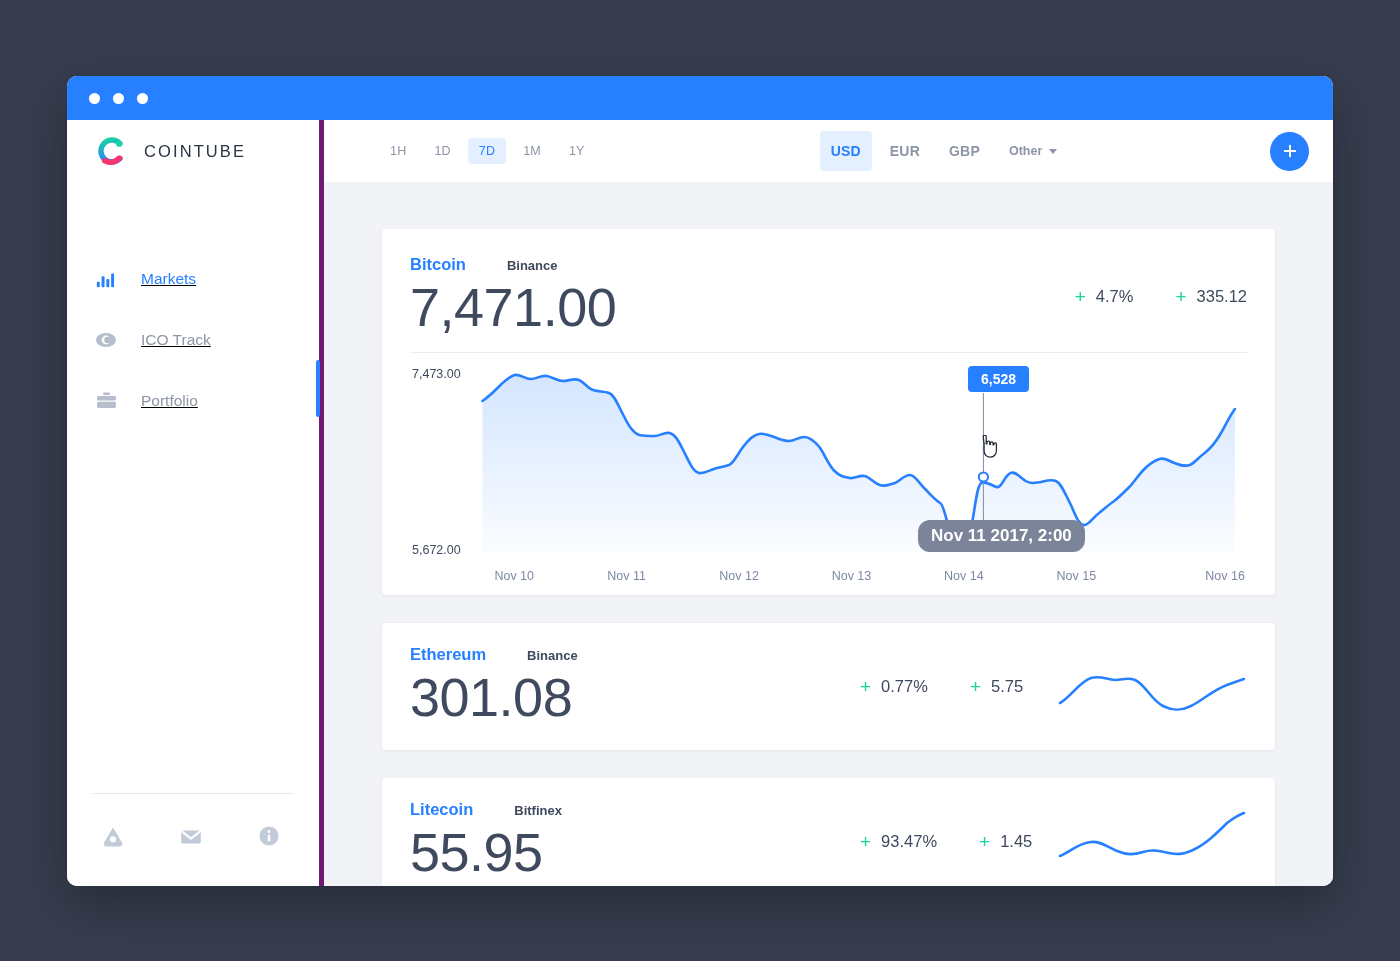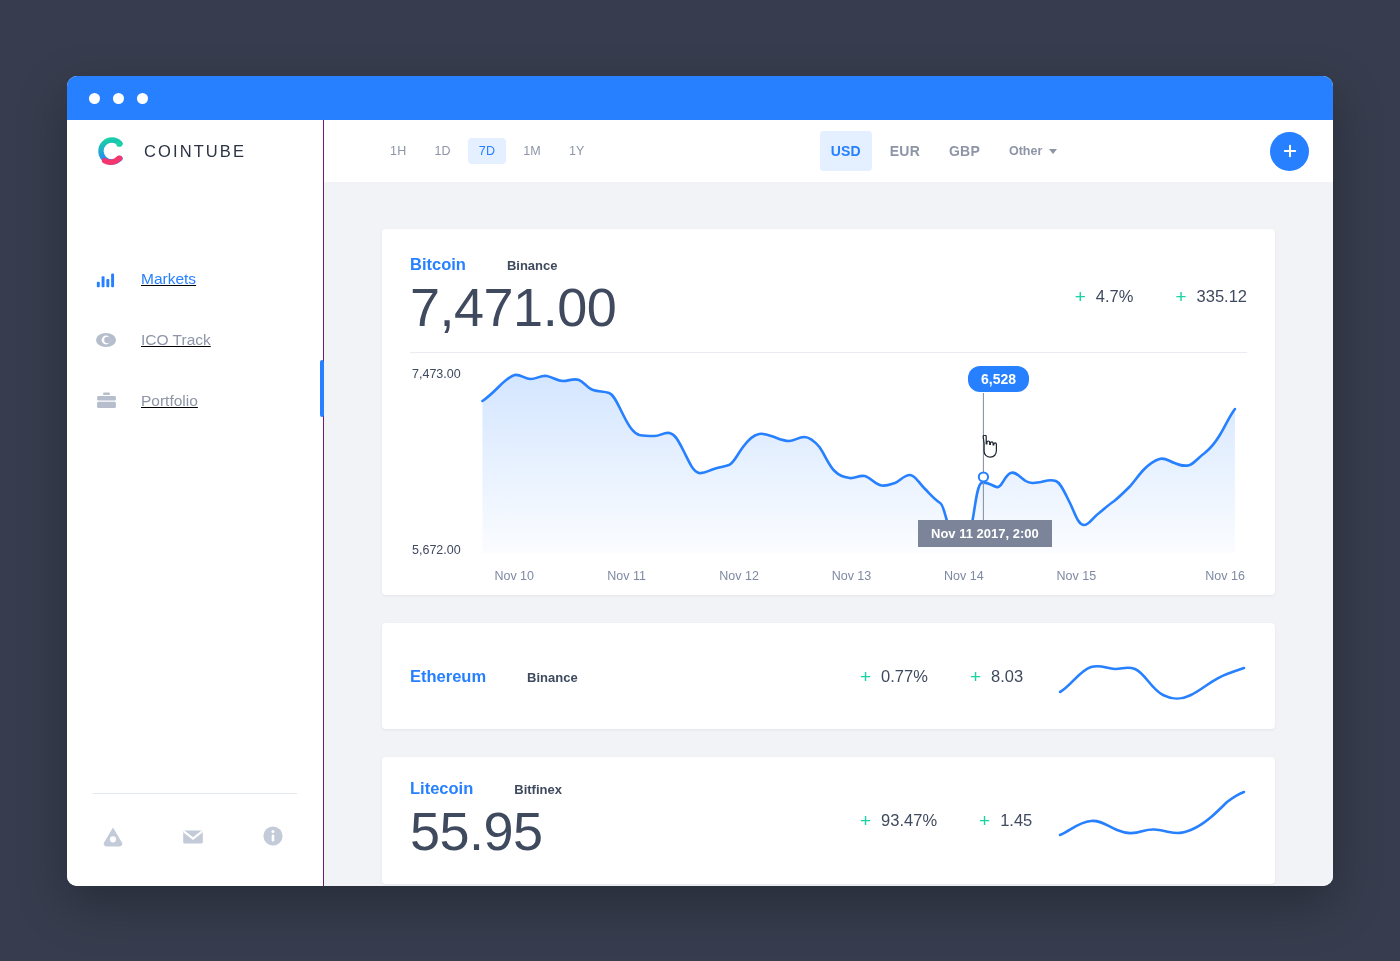--- a/index.html
+++ b/index.html
@@ -42,21 +42,21 @@
     background: #ffffff;
   }
 
   .body-row { flex: 1; display: flex; min-height: 0; }
 
   
   .sidebar {
     width: 257px;
     flex: 0 0 257px;
     background: #ffffff;
-    border-right: 1px solid #701a75;
+    border-right: 5px solid #701a75;
     display: flex;
     flex-direction: column;
     position: relative;
   }
 
   .brand {
     height: 62px;
     display: flex;
     align-items: center;
     padding-left: 26px;
@@ -278,31 +278,31 @@
   .axis-x span:last-child { text-align: right; padding-right: 2px; }
 
   .tip-value {
     position: absolute;
     left: 558px; top: 9px;
     background: #2680ff;
     color: #ffffff;
     font-size: 14px;
     font-weight: 700;
     padding: 5px 13px;
-    border-radius: 12px;
+    border-radius: 4px;
   }
   .tip-time {
     position: absolute;
     left: 508px; top: 163px;
     background: #7b8499;
     color: #ffffff;
-    font-size: 13px;
+    font-size: 17px;
     font-weight: 700;
     padding: 6px 13px;
-    border-radius: 0;
+    border-radius: 12px;
     white-space: nowrap;
   }
   .cursor-hand {
     position: absolute;
     left: 568px; top: 78px;
     width: 20px; height: 24px;
   }
 
   
   .card-compact {
@@ -535,30 +535,31 @@
           </div>
         </div>
 
         <div class="card card-compact">
 
           <div class="compact-left">
             <div class="coin-row">
               <span class="coin-name">Ethereum</span>
               <span class="coin-exchange">Binance</span>
             </div>
+            <div class="coin-price">301.08</div>
           </div>
 
           <div class="compact-deltas">
             <span class="delta">
               <span class="delta-sign">+</span>
               <span class="delta-val">0.77%</span>
             </span>
             <span class="delta">
               <span class="delta-sign">+</span>
-              <span class="delta-val">8.03</span>
+              <span class="delta-val">5.75</span>
             </span>
           </div>
 
           <span class="spark">
             <svg viewBox="0 0 190 62" width="190" height="62">
               <path fill="none" stroke="#2680ff" stroke-width="2.6" stroke-linecap="round" stroke-linejoin="round" d="M3,47 C14,41 22,26 34,22 C44,19 50,24 58,24 C66,24 70,21 78,24
                        C88,28 94,44 106,50 C116,55 124,55 134,50 C146,44 156,34 170,29 C178,26 184,24 187,23"></path>
             </svg>
           </span>
         </div>

